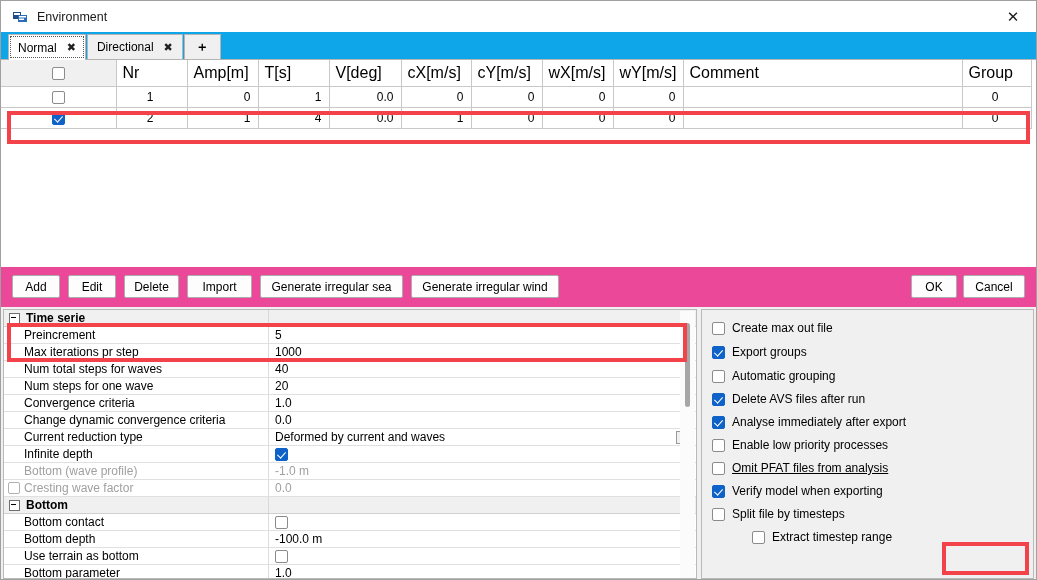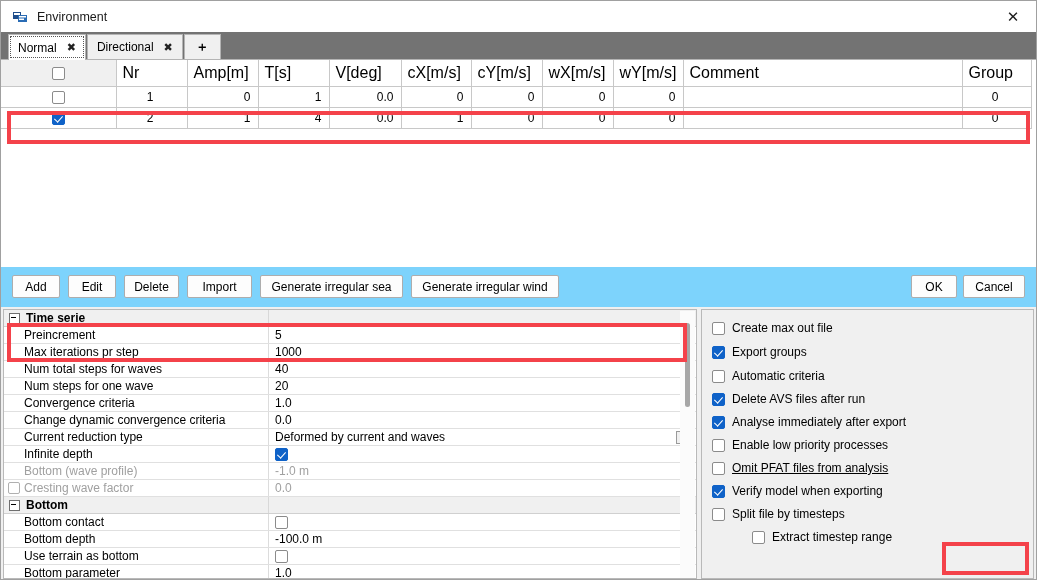--- a/index.html
+++ b/index.html
@@ -41,21 +41,21 @@
     width: 46px; height: 31px;
     display: flex; align-items: center; justify-content: center;
     font-size: 15px; color: #1a1a1a;
     font-family: "DejaVu Sans", sans-serif;
   }
 
   
   #tabstrip {
     position: absolute; left: 0; top: 31px;
     width: 1035px; height: 28px;
-    background: #737373;
+    background: #0ea5e9;
     border-bottom: 1px solid #b4b4b4;
     display: flex; align-items: flex-end;
     padding-left: 7px;
     box-sizing: border-box;
   }
   .tab {
     height: 25px;
     display: flex; align-items: center;
     padding: 0 9px;
     background: #f0f0f0;
@@ -151,21 +151,21 @@
     border: 4px solid #f4424a;
     box-sizing: border-box;
     pointer-events: none;
     z-index: 40;
   }
 
   
   #btnbar {
     position: absolute; left: 0; top: 266px;
     width: 1035px; height: 40px;
-    background: #7dd3fc;
+    background: #ec4899;
     border-bottom: 1px solid #c0c0c0;
   }
   .btn {
     position: absolute;
     height: 23px;
     background: #fdfdfd;
     border: 1px solid #adadad;
     border-radius: 2px;
     font-size: 12px;
     display: flex; align-items: center; justify-content: center;
@@ -539,21 +539,21 @@
       <div class="optrow" style="top:9px;">
         <span class="cellcb"></span>
         <span>Create max out file</span>
       </div>
       <div class="optrow" style="top:33px;">
         <span class="cellcb checked"></span>
         <span>Export groups</span>
       </div>
       <div class="optrow" style="top:57px;">
         <span class="cellcb"></span>
-        <span>Automatic criteria</span>
+        <span>Automatic grouping</span>
       </div>
       <div class="optrow" style="top:80px;">
         <span class="cellcb checked"></span>
         <span>Delete AVS files after run</span>
       </div>
       <div class="optrow" style="top:103px;">
         <span class="cellcb checked"></span>
         <span>Analyse immediately after export</span>
       </div>
       <div class="optrow" style="top:126px;">

